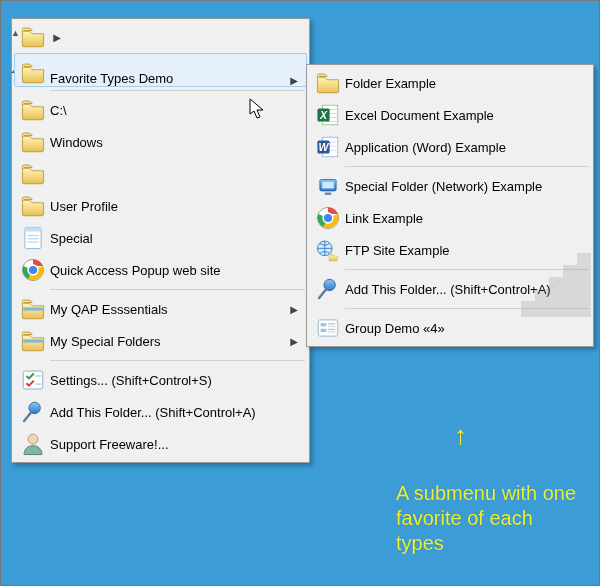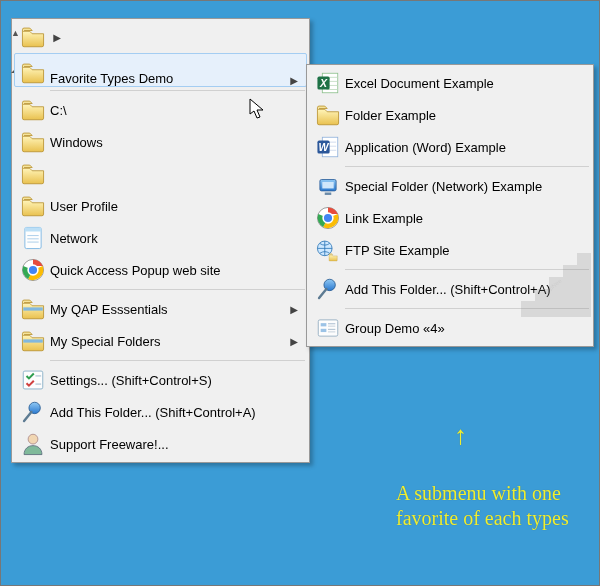--- a/index.html
+++ b/index.html
@@ -34,21 +34,21 @@
 .arrowcol{width:14px;flex:0 0 14px;text-align:center;color:#444;font-size:10px}
 .sep{height:1px;background:#d0d0d0;margin:3px 2px 3px 36px}
 .bold{font-weight:400}
 .tree{
   position:absolute;left:-1px;top:0;width:10px;height:100%;
   pointer-events:none;font-size:9px;color:#555;
 }
 .tree span{position:absolute;left:0}
 .annot{
   position:absolute;left:395px;top:480px;width:190px;
-  color:#eeee33;font-size:20px;font-family:Liberation Serif, serif;
+  color:#eeee33;font-size:20px;font-family:Liberation Sans, sans-serif;
   line-height:1.25;text-shadow:0 0 1px rgba(0,0,0,.3);
 }
 .annot-arrow{
   position:absolute;left:453px;top:419px;color:#eeee33;font-size:26px;
   font-weight:700;text-shadow:0 0 1px rgba(0,0,0,.3);
 }
 .cursor{
   position:absolute;left:248px;top:97px;width:16px;height:22px;pointer-events:none;z-index:50;
 }
 
@@ -205,21 +205,21 @@
         </div>
         <div class="label">User Profile</div>
         <div class="arrowcol"></div>
       </div>
       <div class="row">
         <div class="iconcol">
           <svg class="ic">
             <use href="#i-notepad"></use>
           </svg>
         </div>
-        <div class="label">Network</div>
+        <div class="label">Special</div>
         <div class="arrowcol"></div>
       </div>
       <div class="row">
         <div class="iconcol">
           <svg class="ic">
             <use href="#i-chrome"></use>
           </svg>
         </div>
         <div class="label">Quick Access Popup web site</div>
         <div class="arrowcol"></div>
@@ -272,33 +272,33 @@
         <div class="arrowcol"></div>
       </div>
     </div>
 </div>
 
 <div class="menu sub">
   <div id="sub-rows">
       <div class="row">
         <div class="iconcol">
           <svg class="ic">
+            <use href="#i-folder"></use>
+          </svg>
+        </div>
+        <div class="label">Folder Example</div>
+        <div class="arrowcol"></div>
+      </div>
+      <div class="row">
+        <div class="iconcol">
+          <svg class="ic">
             <use href="#i-excel"></use>
           </svg>
         </div>
         <div class="label">Excel Document Example</div>
-        <div class="arrowcol"></div>
-      </div>
-      <div class="row">
-        <div class="iconcol">
-          <svg class="ic">
-            <use href="#i-folder"></use>
-          </svg>
-        </div>
-        <div class="label">Folder Example</div>
         <div class="arrowcol"></div>
       </div>
       <div class="row">
         <div class="iconcol">
           <svg class="ic">
             <use href="#i-word"></use>
           </svg>
         </div>
         <div class="label">Application (Word) Example</div>
         <div class="arrowcol"></div>

